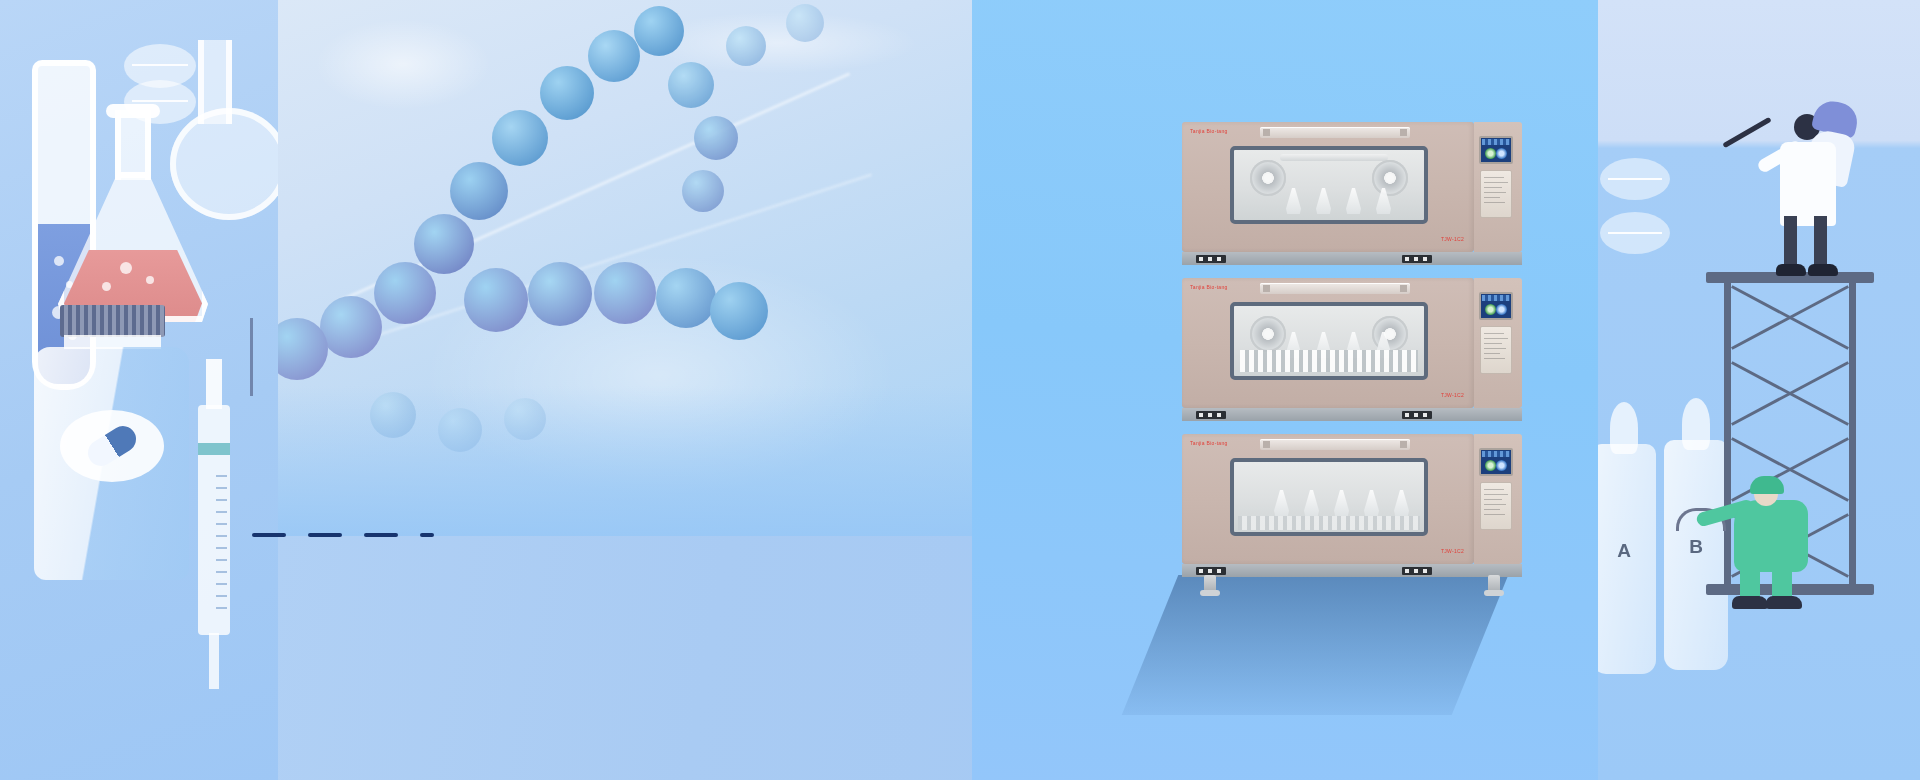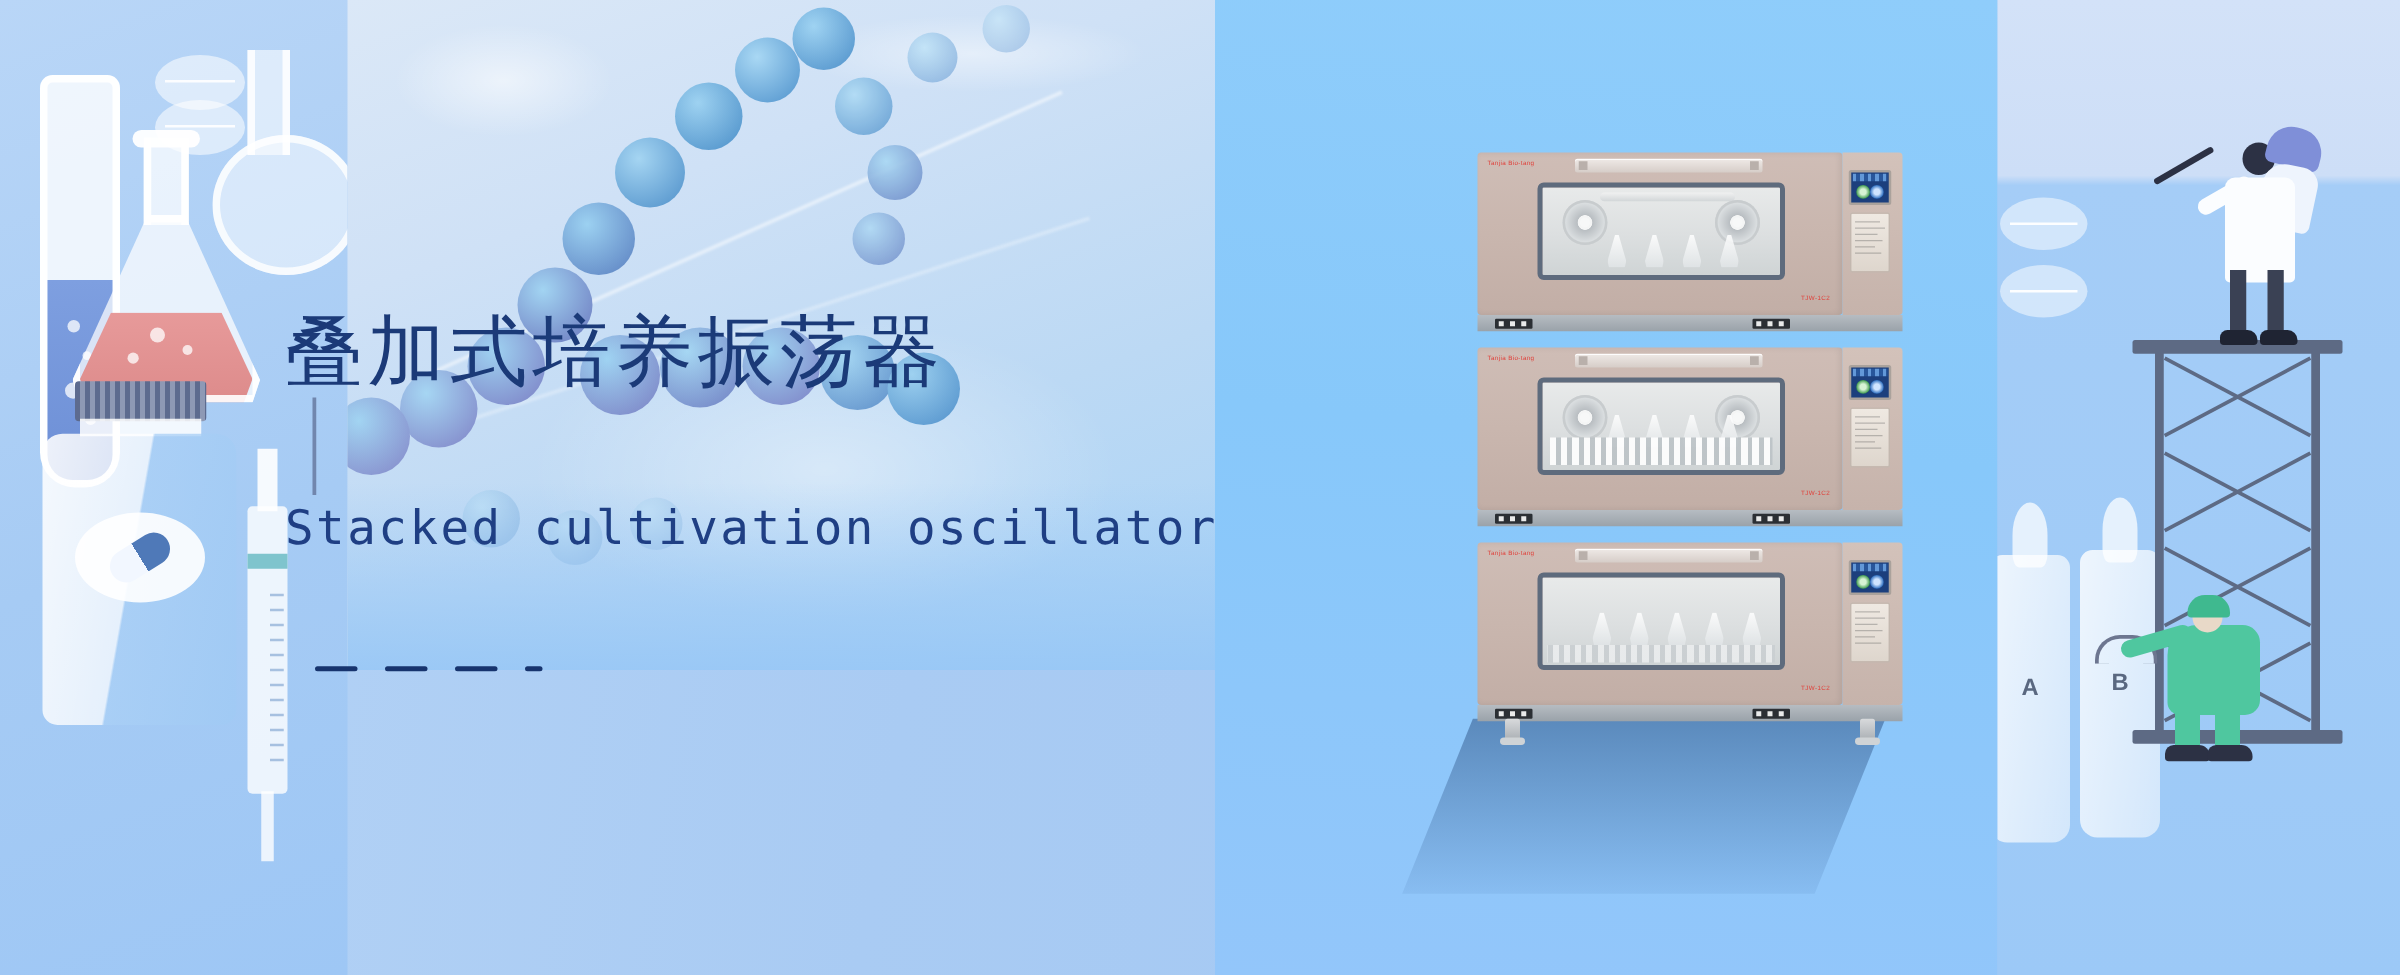--- a/index.html
+++ b/index.html
@@ -451,22 +451,20 @@
       <div class="head2"></div>
       <div class="cap2"></div>
       <div class="leg2" style="left:30px;"></div>
       <div class="leg2" style="left:62px;"></div>
       <div class="shoe2" style="left:22px;"></div>
       <div class="shoe2" style="left:56px;"></div>
     </div>
   </div>
 
   <div class="vline"></div>
-  <div class="title">叠加式培养振荡器</div>
-  <div class="subtitle">Stacked cultivation oscillator</div>
   <div class="dashes">
     <div class="dash"></div>
     <div class="dash"></div>
     <div class="dash"></div>
     <div class="dash s"></div>
   </div>
 
 </div>
 
 </body></html>

